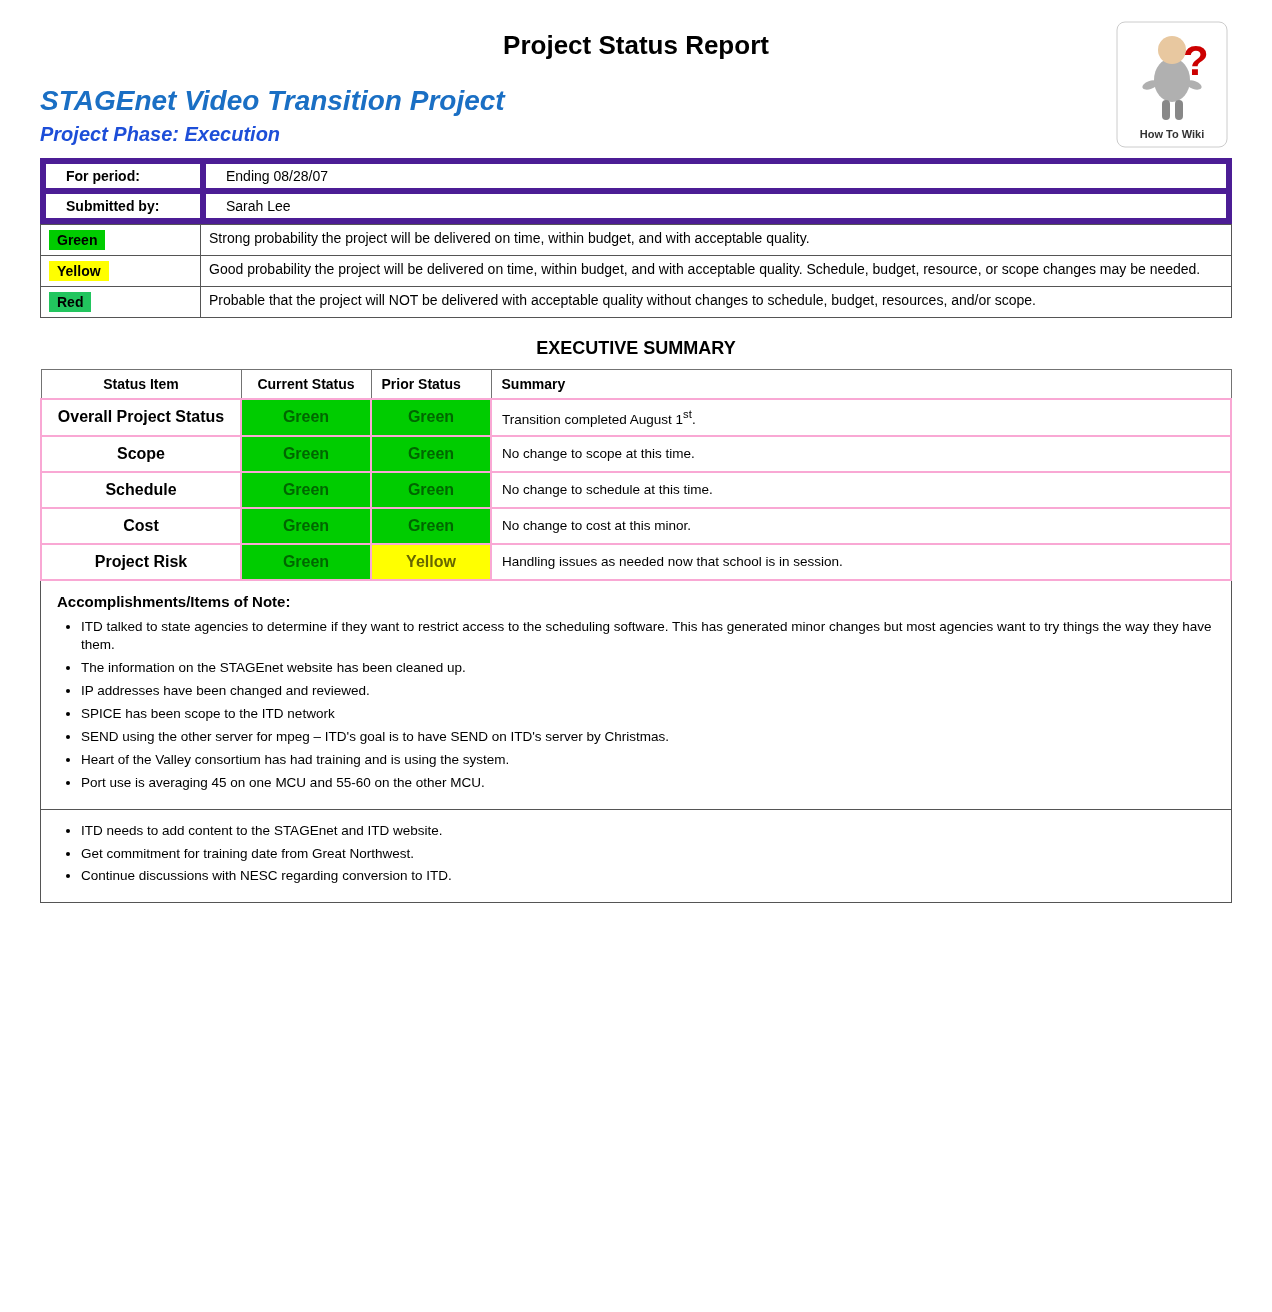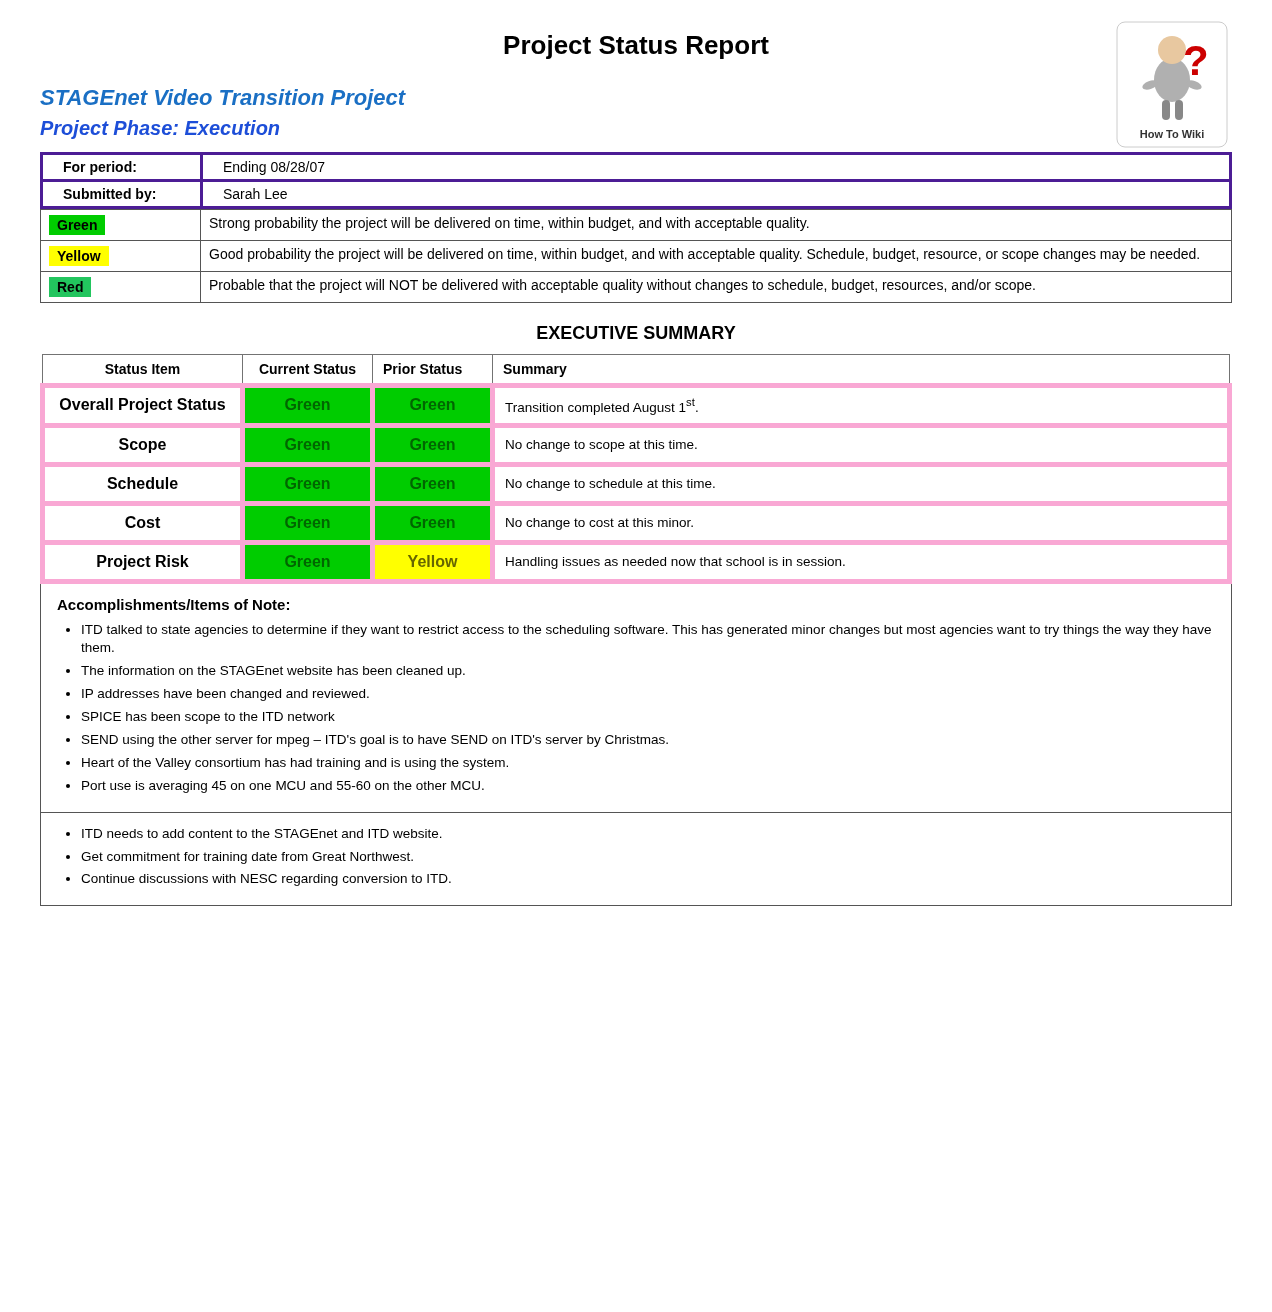--- a/index.html
+++ b/index.html
@@ -16,40 +16,40 @@
       text-align: center;
       margin-bottom: 10px;
     }
     h1.main-title {
       font-size: 26px;
       font-weight: bold;
       margin-bottom: 14px;
       display: inline-block;
     }
     h2.project-name {
-      font-size: 22px;
+      font-size: 28px;
       font-weight: bold;
       font-style: italic;
       color: #1a6fc4;
       margin-bottom: 6px;
     }
     h2.project-phase {
       font-size: 20px;
       font-weight: bold;
       font-style: italic;
       color: #1d4ed8;
       margin-bottom: 12px;
     }
     table.info-table {
       width: 100%;
       border-collapse: collapse;
       margin-bottom: 0;
     }
     table.info-table td {
-      border: 3px solid #4c1d95;
+      border: 6px solid #4c1d95;
       padding: 4px 20px;
     }
     table.info-table td.label {
       font-weight: bold;
       width: 160px;
       background: #fff;
     }
     .status-legend {
       width: 100%;
       border-collapse: collapse;
@@ -84,21 +84,21 @@
     }
     table.summary-table th {
       border: 1px solid #737373;
       padding: 6px 10px;
       background: #fff;
       font-weight: bold;
       text-align: left;
       font-size: 14px;
     }
     table.summary-table td {
-      border: 5px solid #f9a8d4;
+      border: 2px solid #f9a8d4;
       padding: 8px 10px;
       vertical-align: middle;
     }
     table.summary-table td.status-item {
       font-weight: bold;
       font-size: 16px;
       text-align: center;
     }
     table.summary-table td.status-green {
       background-color: #00cc00;

